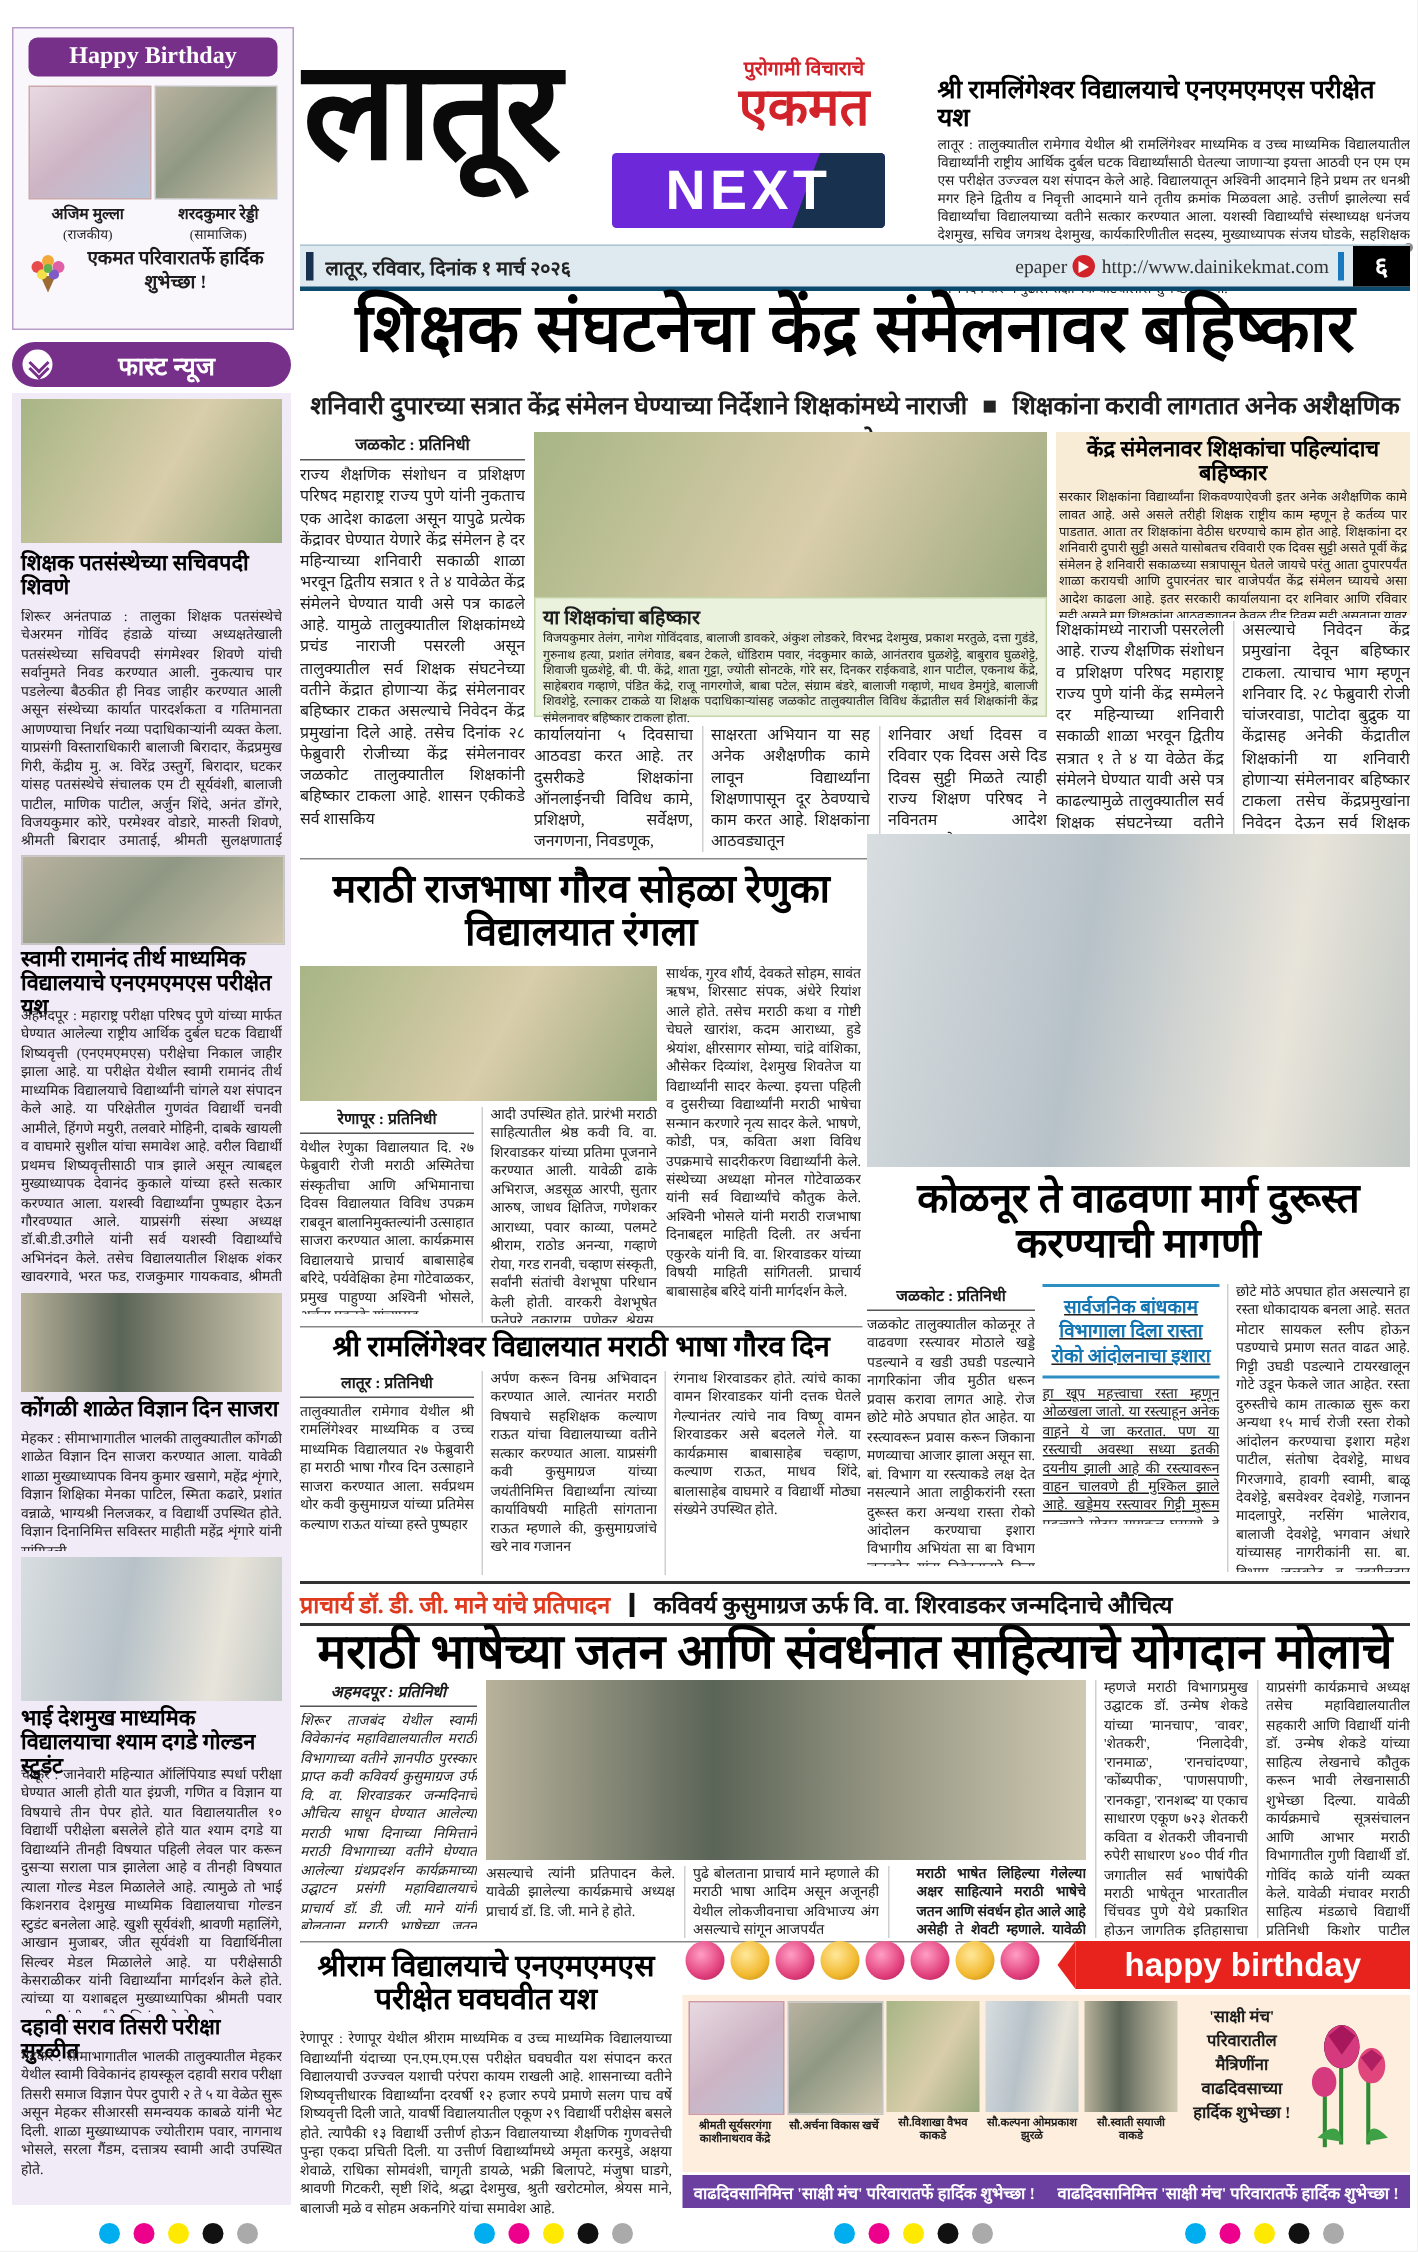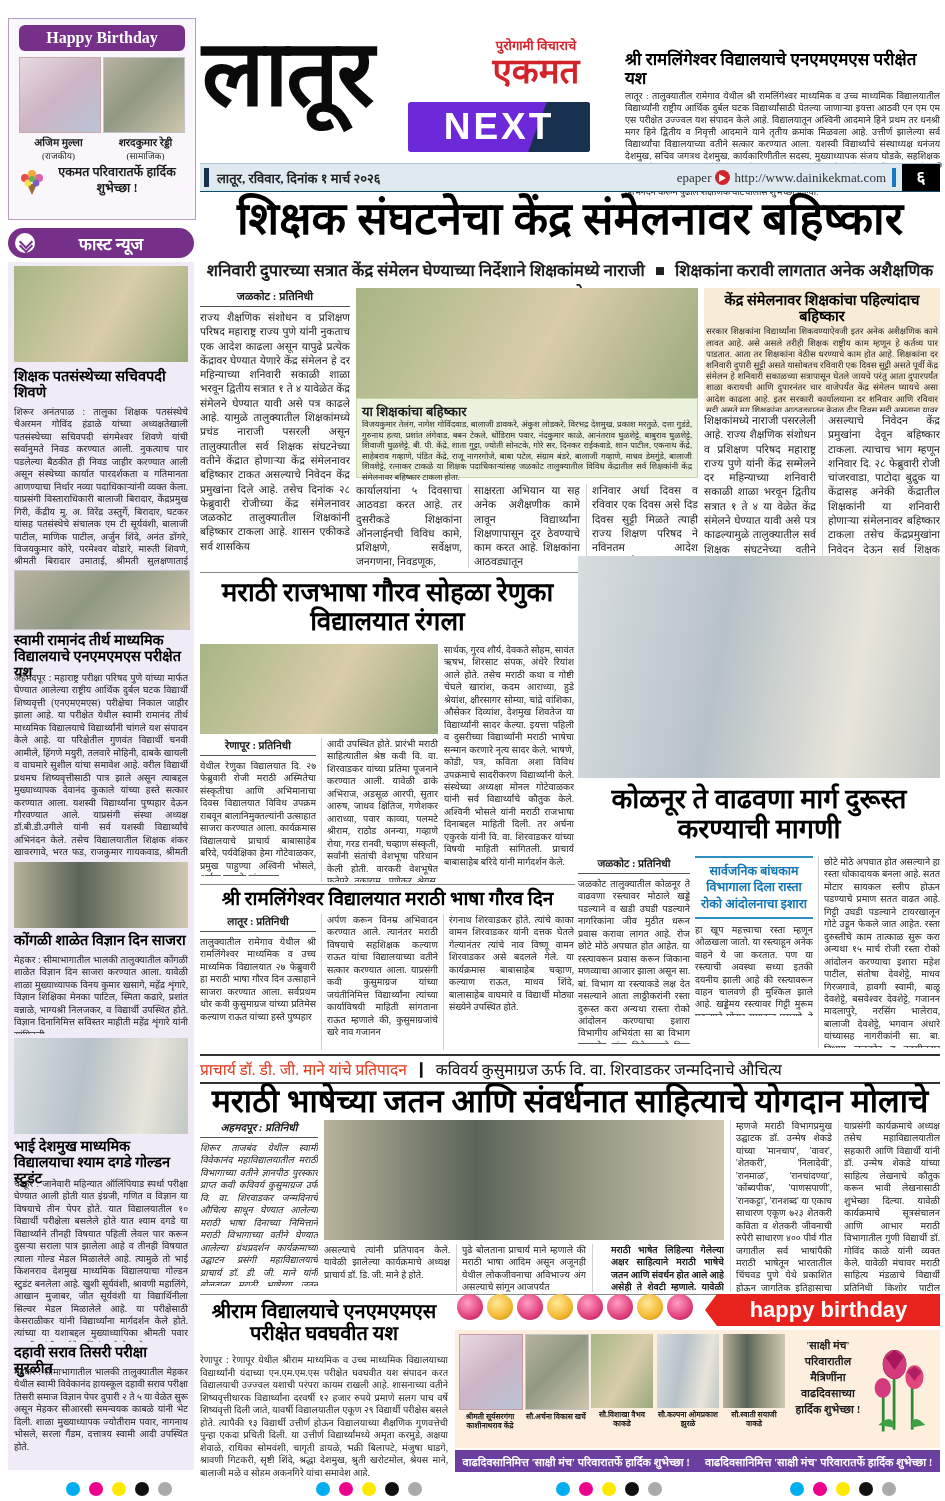--- a/index.html
+++ b/index.html
@@ -106,21 +106,21 @@
   </div>
 
   <div class="abs" style="left:625px;top:22px;width:315px;height:140px;">
     <div class="hd" style="font-size:17px;margin-bottom:3px;margin-top:28px;">श्री रामलिंगेश्वर विद्यालयाचे एनएमएमएस परीक्षेत यश</div>
     <div class="jt col" style="font-size:9.2px;line-height:1.3;height:116px;">लातूर : तालुक्यातील रामेगाव येथील श्री रामलिंगेश्वर माध्यमिक व उच्च माध्यमिक विद्यालयातील विद्यार्थ्यांनी राष्ट्रीय आर्थिक दुर्बल घटक विद्यार्थ्यांसाठी घेतल्या जाणाऱ्या इयत्ता आठवी एन एम एम एस परीक्षेत उज्ज्वल यश संपादन केले आहे. विद्यालयातून अश्विनी आदमाने हिने प्रथम तर धनश्री मगर हिने द्वितीय व निवृत्ती आदमाने याने तृतीय क्रमांक मिळवला आहे. उत्तीर्ण झालेल्या सर्व विद्यार्थ्यांचा विद्यालयाच्या वतीने सत्कार करण्यात आला. यशस्वी विद्यार्थ्यांचे संस्थाध्यक्ष धनंजय देशमुख, सचिव जगत्रथ देशमुख, कार्यकारिणीतील सदस्य, मुख्याध्यापक संजय घोडके, सहशिक्षक बाबासाहेब चव्हाण, शरद देशमुख, ज्ञानेश्वर भंडारवाड, प्रतिभा निपाणीकर, रुक्मिणा मठ देवरू, कल्याण राऊत, माधव शिंदे, बालासाहेब वाघमारे, अनिल देशमुख, विठ्ठल धनसोडे, आदींनी अभिनंदन करून पुढील शैक्षणिक वाटचालीस शुभेच्छा दिल्या.</div>
     <div style="position:absolute;right:0;bottom:-4px;width:120px;border-top:1.5px solid #999;">
         <span style="position:absolute;right:-2px;top:-4px;width:6px;height:6px;border-radius:50%;background:#888;display:block;"></span>
       </div>
   </div>
 
-  <div class="abs" style="left:200px;top:163px;width:740px;height:27px;background:#dfeaf0;border-top:1px solid #aac4d2;border-bottom:1px solid #0c4a6e;display:flex;align-items:center;">
+  <div class="abs" style="left:200px;top:163px;width:740px;height:27px;background:#dfeaf0;border-top:1px solid #aac4d2;border-bottom:3px solid #0c4a6e;display:flex;align-items:center;">
     <span style="width:5px;height:19px;background:#17314f;margin:0 8px 0 4px;display:inline-block;"></span>
     <span style="font-size:13px;font-weight:bold;color:#222;">लातूर, रविवार, दिनांक १ मार्च २०२६</span>
     <span style="flex:1;"></span>
     <span style="font-size:13px;color:#333;margin-right:4px;">epaper</span>
     <span style="width:15px;height:15px;border-radius:50%;background:#d2232a;position:relative;margin-right:4px;">
       <span style="position:absolute;left:4px;top:3.5px;width:0;height:0;border-top:4px solid transparent;border-bottom:4px solid transparent;border-left:7px solid #fff;"></span>
     </span>
     <span style="font-size:13px;color:#333;">http://www.dainikekmat.com</span>
     <span style="width:4px;height:19px;background:#1879c0;margin:0 6px;display:inline-block;"></span>
     <span style="width:38px;height:27px;background:#000;color:#fff;font-size:17px;font-weight:bold;text-align:center;line-height:27px;">६</span>
@@ -166,36 +166,36 @@
     <div class="jt body-sm col" style="height:116px;">येथील रेणुका विद्यालयात दि. २७ फेब्रुवारी रोजी मराठी अस्मितेचा संस्कृतीचा आणि अभिमानाचा दिवस विद्यालयात विविध उपक्रम राबवून बालानिमुक्तल्यांनी उत्साहात साजरा करण्यात आला. कार्यक्रमास विद्यालयाचे प्राचार्य बाबासाहेब बरिदे, पर्यवेक्षिका हेमा गोटेवाळकर, प्रमुख पाहुण्या अश्विनी भोसले, अर्चना एकुरके यांच्यासह</div>
   </div>
   <div class="abs jt body-sm col vline" style="left:321px;top:738px;width:117px;height:144px;padding-left:5px;box-sizing:border-box;">आदी उपस्थित होते. प्रारंभी मराठी साहित्यातील श्रेष्ठ कवी वि. वा. शिरवाडकर यांच्या प्रतिमा पूजनाने करण्यात आली. यावेळी ढाके अभिराज, अडसूळ आरपी, सुतार आरुष, जाधव क्षितिज, गणेशकर आराध्या, पवार काव्या, पलमटे श्रीराम, राठोड अनन्या, गव्हाणे रोया, गरड रानवी, चव्हाण संस्कृती, सर्वांनी संतांची वेशभूषा परिधान केली होती. वारकरी वेशभूषेत फतेपुरे तुकाराम, पुणेकर श्रेयस, कनकुरे</div>
 
   <div class="abs ph3" style="left:578px;top:556px;width:362px;height:222px;"></div>
   <div class="abs hd ctr" style="left:578px;top:784px;width:362px;font-size:27px;">कोळनूर ते वाढवणा मार्ग दुरूस्त करण्याची मागणी</div>
   <div class="abs" style="left:578px;top:856px;width:112px;height:192px;">
     <div class="byline" style="font-size:10.5px;">जळकोट : प्रतिनिधी</div>
     <div class="jt body-sm col" style="height:166px;">जळकोट तालुक्यातील कोळनूर ते वाढवणा रस्त्यावर मोठाले खड्डे पडल्याने व खडी उघडी पडल्याने नागरिकांना जीव मुठीत धरून प्रवास करावा लागत आहे. रोज छोटे मोठे अपघात होत आहेत. या रस्त्यावरून प्रवास करून जिकाना मणव्याचा आजार झाला असून सा. बां. विभाग या रस्त्याकडे लक्ष देत नसल्याने आता लाठ्ठीकरांनी रस्ता दुरूस्त करा अन्यथा रास्ता रोको आंदोलन करण्याचा इशारा विभागीय अभियंता सा बा विभाग जळकोट यांना निवेदनाद्वारे दिला आहे.</div>
   </div>
-  <div class="abs" style="left:695px;top:856px;width:118px;height:192px;">
+  <div class="abs" style="left:695px;top:856px;width:118px;height:192px;text-decoration:underline;">
     <div class="bluebox">सार्वजनिक बांधकाम विभागाला दिला रास्ता रोको आंदोलनाचा इशारा</div>
     <div class="jt body-sm col" style="height:92px;">हा खूप महत्त्वाचा रस्ता म्हणून ओळखला जातो. या रस्त्याहून अनेक वाहने ये जा करतात. पण या रस्त्याची अवस्था सध्या इतकी दयनीय झाली आहे की रस्त्यावरून वाहन चालवणे ही मुश्किल झाले आहे. खड्डेमय रस्त्यावर गिट्टी मुरूम पडल्याने मोटार सायकल घसरणे, हे तर नित्याचेच झाले आहे. मोठे वाहन आल्यास धुराळा उडणे व</div>
   </div>
   <div class="abs jt body-sm col vline" style="left:818px;top:856px;width:122px;height:192px;padding-left:5px;box-sizing:border-box;">छोटे मोठे अपघात होत असल्याने हा रस्ता धोकादायक बनला आहे. सतत मोटार सायकल स्लीप होऊन पडण्याचे प्रमाण सतत वाढत आहे. गिट्टी उघडी पडल्याने टायरखालून गोटे उडून फेकले जात आहेत. रस्ता दुरुस्तीचे काम तात्काळ सुरू करा अन्यथा १५ मार्च रोजी रस्ता रोको आंदोलन करण्याचा इशारा महेश पाटील, संतोषा देवशेट्टे, माधव गिरजगावे, हावगी स्वामी, बाळू देवशेट्टे, बसवेश्वर देवशेट्टे, गजानन मादलापुरे, नरसिंग भालेराव, बालाजी देवशेट्टे, भगवान अंधारे यांच्यासह नागरीकांनी सा. बा. विभाग जळकोट व तहसीलदार यांना निवेदनाद्वारे दिला आहे.</div>
 
   <div class="abs" style="left:200px;top:884px;width:375px;border-top:1px solid #888;"></div>
   <div class="abs hd ctr" style="left:200px;top:888px;width:375px;font-size:19px;">श्री रामलिंगेश्वर विद्यालयात मराठी भाषा गौरव दिन</div>
   <div class="abs" style="left:200px;top:914px;width:116px;height:136px;">
     <div class="byline" style="font-size:10.5px;">लातूर : प्रतिनिधी</div>
     <div class="jt body-sm col" style="height:108px;">तालुक्यातील रामेगाव येथील श्री रामलिंगेश्वर माध्यमिक व उच्च माध्यमिक विद्यालयात २७ फेब्रुवारी हा मराठी भाषा गौरव दिन उत्साहाने साजरा करण्यात आला. सर्वप्रथम थोर कवी कुसुमाग्रज यांच्या प्रतिमेस कल्याण राऊत यांच्या हस्ते पुष्पहार</div>
   </div>
   <div class="abs jt body-sm col vline" style="left:321px;top:914px;width:117px;height:136px;padding-left:5px;box-sizing:border-box;">अर्पण करून विनम्र अभिवादन करण्यात आले. त्यानंतर मराठी विषयाचे सहशिक्षक कल्याण राऊत यांचा विद्यालयाच्या वतीने सत्कार करण्यात आला. याप्रसंगी कवी कुसुमाग्रज यांच्या जयंतीनिमित्त विद्यार्थ्यांना त्यांच्या कार्याविषयी माहिती सांगताना राऊत म्हणाले की, कुसुमाग्रजांचे खरे नाव गजानन</div>
   <div class="abs jt body-sm col vline" style="left:443px;top:914px;width:131px;height:136px;padding-left:5px;box-sizing:border-box;">रंगनाथ शिरवाडकर होते. त्यांचे काका वामन शिरवाडकर यांनी दत्तक घेतले गेल्यानंतर त्यांचे नाव विष्णू वामन शिरवाडकर असे बदलले गेले. या कार्यक्रमास बाबासाहेब चव्हाण, कल्याण राऊत, माधव शिंदे, बालासाहेब वाघमारे व विद्यार्थी मोठ्या संख्येने उपस्थित होते.</div>
 
-  <div class="abs" style="left:200px;top:1054px;width:740px;height:26px;border-top:2px solid #333;border-bottom:2px solid #333;display:flex;align-items:center;font-size:15.5px;font-weight:normal;">
+  <div class="abs" style="left:200px;top:1054px;width:740px;height:26px;border-top:2px solid #333;border-bottom:2px solid #333;display:flex;align-items:center;font-size:15.5px;font-weight:bold;">
     <span style="color:#e03a1e;margin-right:8px;">प्राचार्य डॉ. डी. जी. माने यांचे प्रतिपादन</span>
     <span style="color:#111;margin-right:8px;">❙</span>
     <span style="color:#111;">कविवर्य कुसुमाग्रज ऊर्फ वि. वा. शिरवाडकर जन्मदिनाचे औचित्य</span>
   </div>
 
   <div class="abs hd ctr" style="left:200px;top:1084px;width:740px;font-size:32px;">मराठी भाषेच्या जतन आणि संवर्धनात साहित्याचे योगदान मोलाचे</div>
   <div class="abs" style="left:200px;top:1120px;width:118px;height:172px;font-style:italic;">
     <div class="byline" style="font-size:10.5px;">अहमदपूर : प्रतिनिधी</div>
     <div class="jt body-sm col" style="height:144px;">शिरूर ताजबंद येथील स्वामी विवेकानंद महाविद्यालयातील मराठी विभागाच्या वतीने ज्ञानपीठ पुरस्कार प्राप्त कवी कविवर्य कुसुमाग्रज उर्फ वि. वा. शिरवाडकर जन्मदिनाचे औचित्य साधून घेण्यात आलेल्या मराठी भाषा दिनाच्या निमित्ताने मराठी विभागाच्या वतीने घेण्यात आलेल्या ग्रंथप्रदर्शन कार्यक्रमाच्या उद्घाटन प्रसंगी महाविद्यालयाचे प्राचार्य डॉ. डी. जी. माने यांनी बोलताना मराठी भाषेच्या जतन आणि संवर्धनात साहित्याचे योगदान मोलाचे</div>
   </div>

